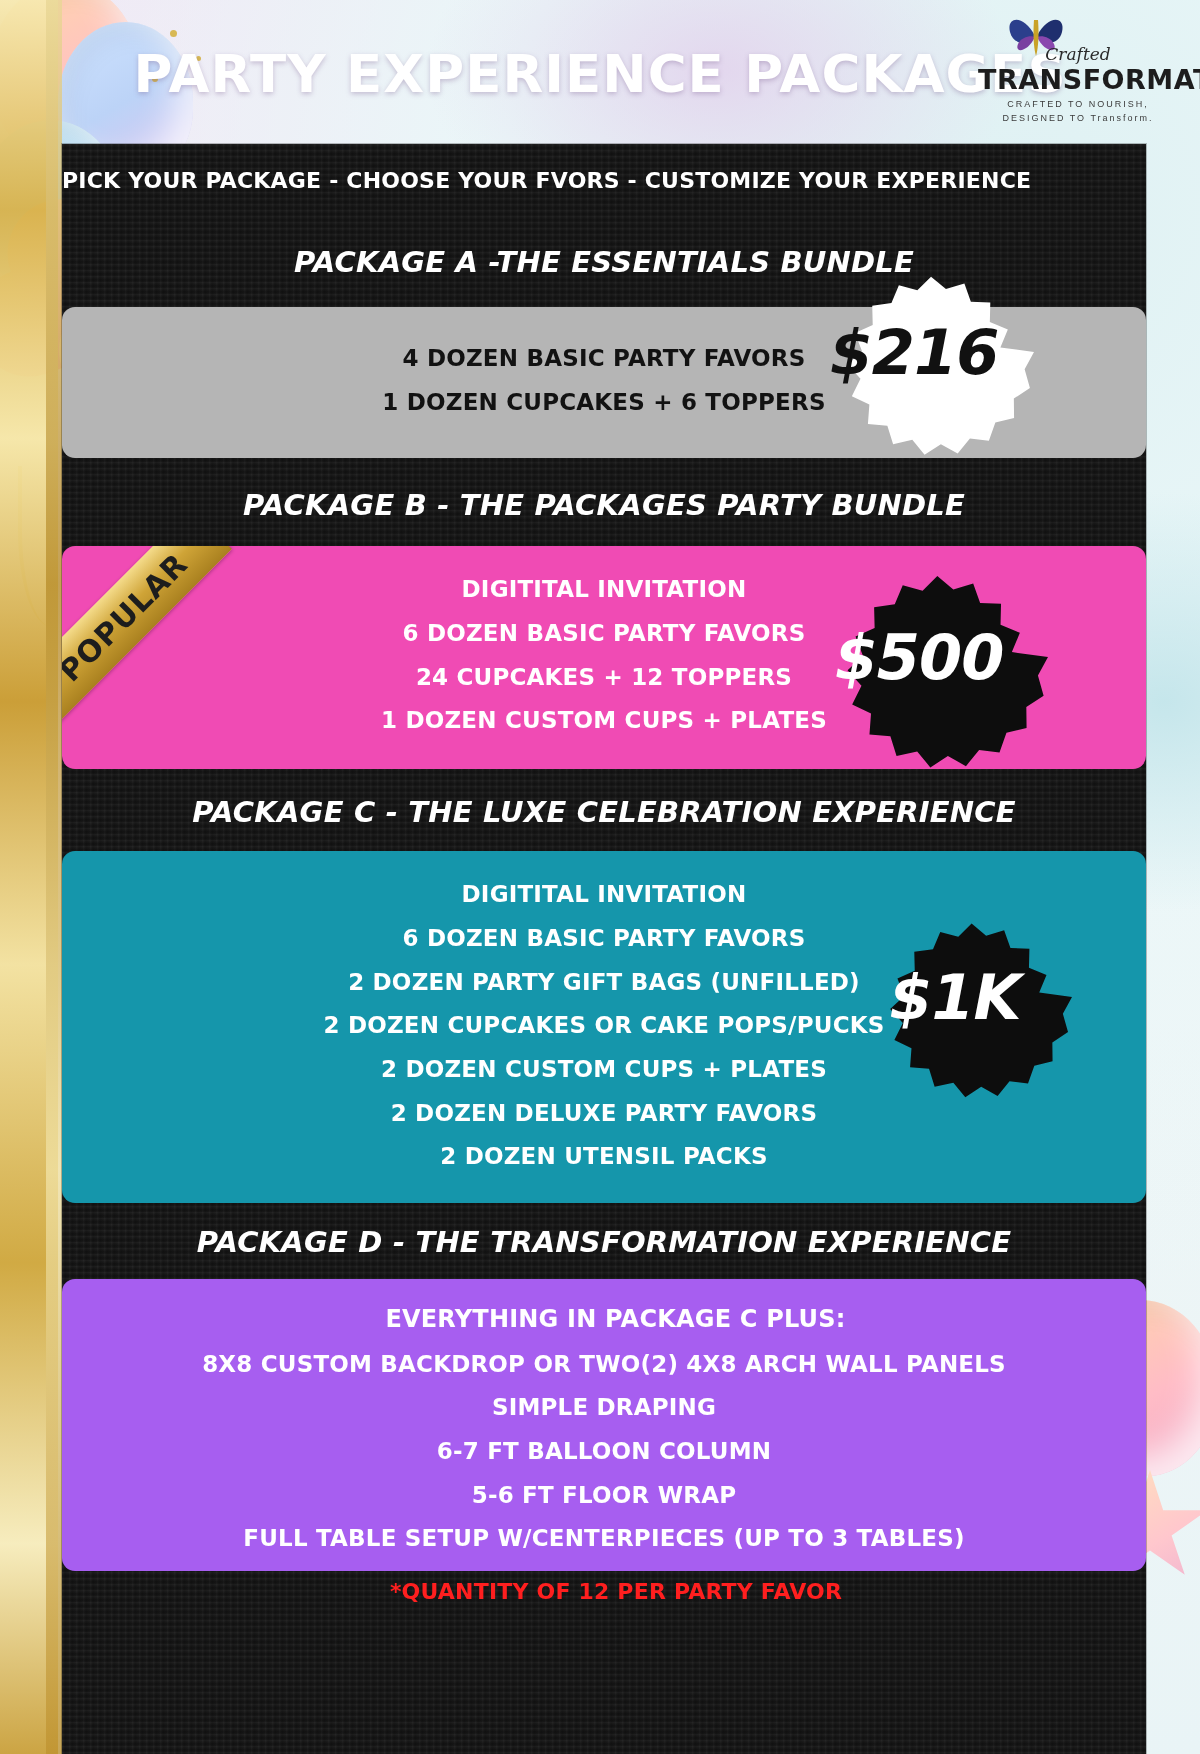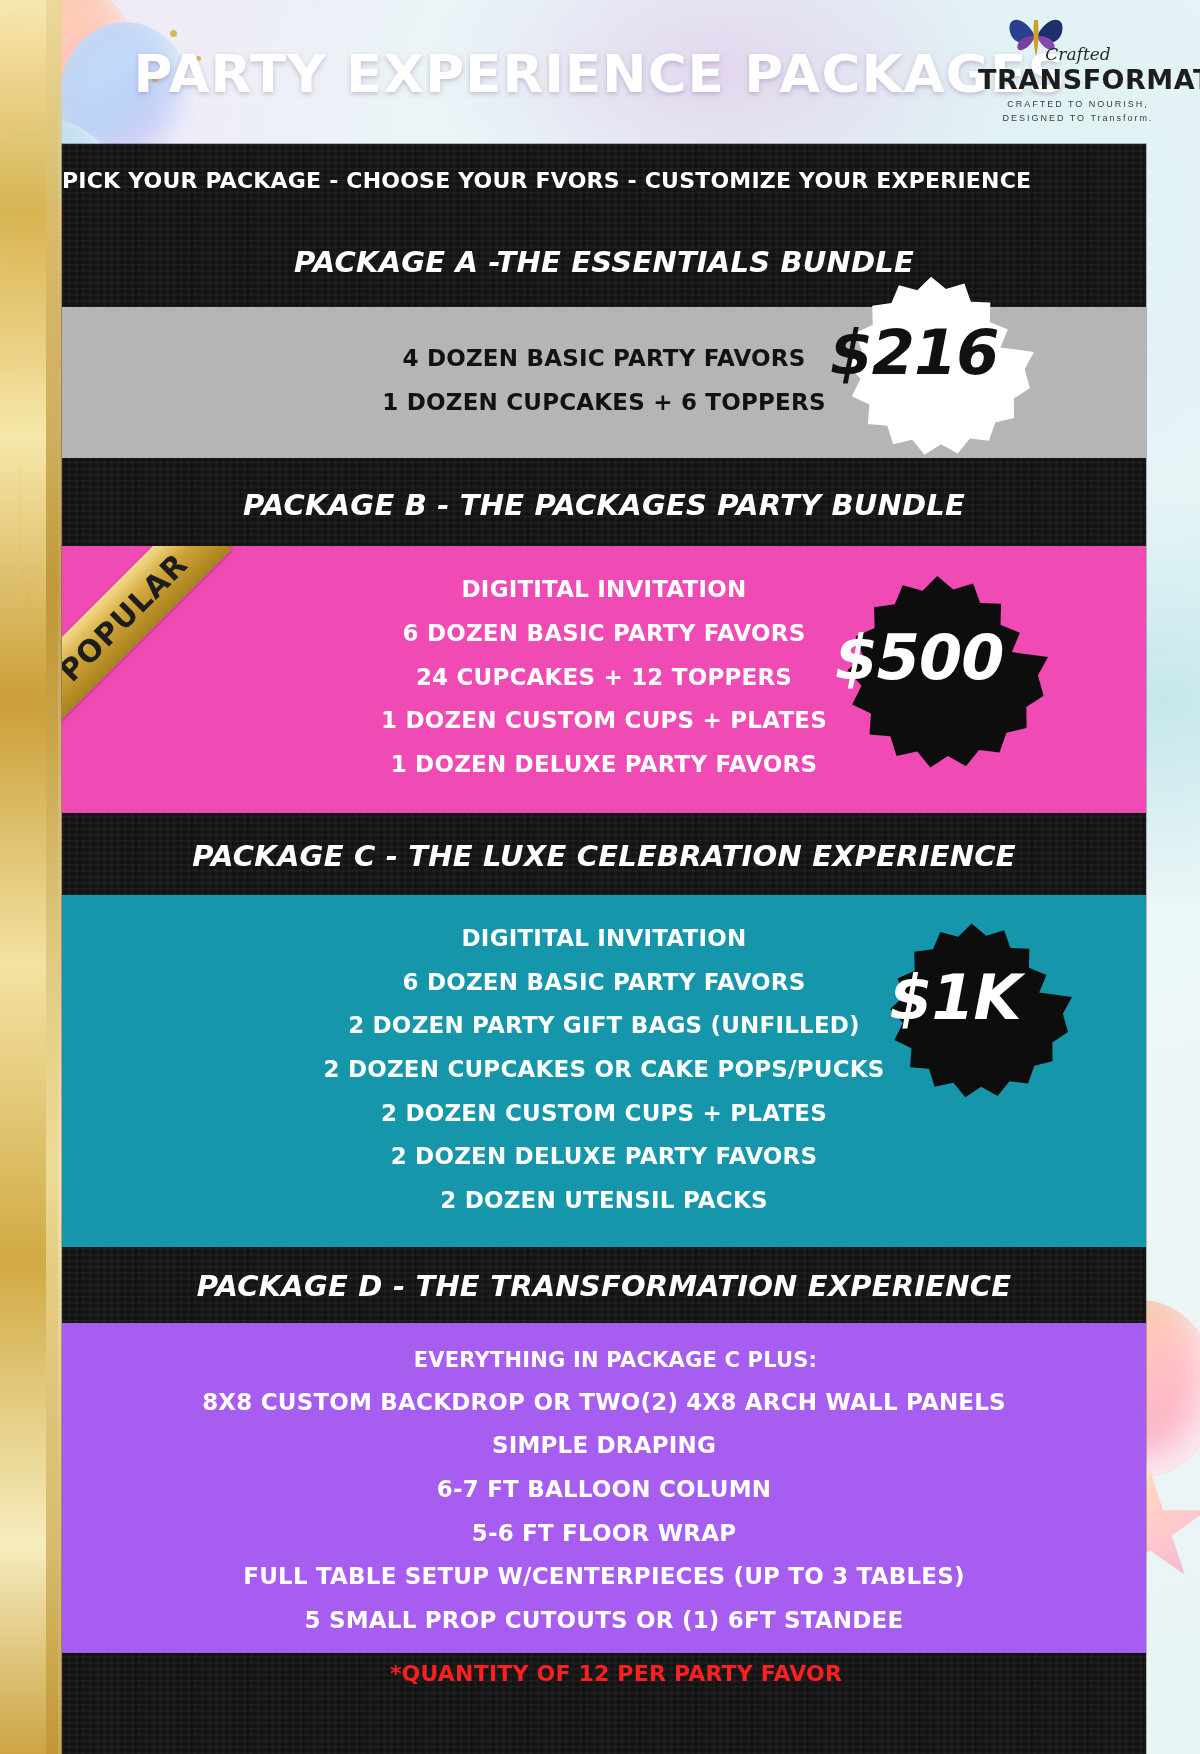--- a/index.html
+++ b/index.html
@@ -180,20 +180,21 @@
     font-style: italic;
     font-size: 29px;
     letter-spacing: .2px;
   }
 
   .band {
     position: relative;
     color: #141414;
     text-align: center;
     overflow: hidden;
+    border-radius: 13px;
   }
   .band ul {
     list-style: none;
     margin: 0;
     padding: 0;
   }
   .band li {
     font-family: "DejaVu Sans", sans-serif;
     font-weight: 700;
     font-size: 23px;
@@ -330,21 +331,20 @@
       <div class="pkg-title" style="margin-top:30px;">PACKAGE B - THE PACKAGES PARTY BUNDLE</div>
       <div class="band pink" style="margin-top:24px; padding:22px 0 26px;">
         <div class="popular-ribbon">
           <span>POPULAR</span>
         </div>
         <ul>
           <li>DIGITITAL INVITATION</li>
           <li>6 DOZEN BASIC PARTY FAVORS</li>
           <li>24 CUPCAKES + 12 TOPPERS</li>
           <li>1 DOZEN CUSTOM CUPS + PLATES</li>
-          <li>1 DOZEN DELUXE PARTY FAVORS</li>
         </ul>
       </div>
     </div>
 
     <div>
       <div class="pkg-title" style="margin-top:26px;">PACKAGE C - THE LUXE CELEBRATION EXPERIENCE</div>
       <div class="band teal" style="margin-top:22px; padding:22px 0 24px;">
         <ul>
           <li>DIGITITAL INVITATION</li>
           <li>6 DOZEN BASIC PARTY FAVORS</li>
@@ -354,27 +354,26 @@
           <li>2 DOZEN DELUXE PARTY FAVORS</li>
           <li>2 DOZEN UTENSIL PACKS</li>
         </ul>
       </div>
     </div>
 
     <div>
       <div class="pkg-title" style="margin-top:22px;">PACKAGE D - THE TRANSFORMATION EXPERIENCE</div>
       <div class="band purple" style="margin-top:20px; padding:18px 0 10px;">
         <ul>
-          <li style="font-size:21px;margin-left:23px;">EVERYTHING IN PACKAGE C  PLUS:</li>
+          <li style="font-size:24px;margin-left:23px;">EVERYTHING IN PACKAGE C  PLUS:</li>
           <li>8X8 CUSTOM BACKDROP OR TWO(2) 4X8 ARCH WALL PANELS</li>
           <li>SIMPLE DRAPING</li>
           <li>6-7 FT BALLOON COLUMN</li>
           <li>5-6 FT FLOOR WRAP</li>
           <li>FULL TABLE SETUP W/CENTERPIECES (UP TO 3 TABLES)</li>
-          <li>5 SMALL PROP CUTOUTS OR (1) 6FT STANDEE</li>
         </ul>
       </div>
       <div class="footnote" style="margin-top:8px;padding-left:24px;">*QUANTITY OF 12 PER PARTY FAVOR</div>
     </div>
   </div>
 
   <div class="badge-wrap" style="left:794px; top:232px; width:240px; height:240px;">
     <div class="badge starburst" style="inset:0; background:#ffffff;"></div>
     <div class="badge-text dark">$216</div>
   </div>

